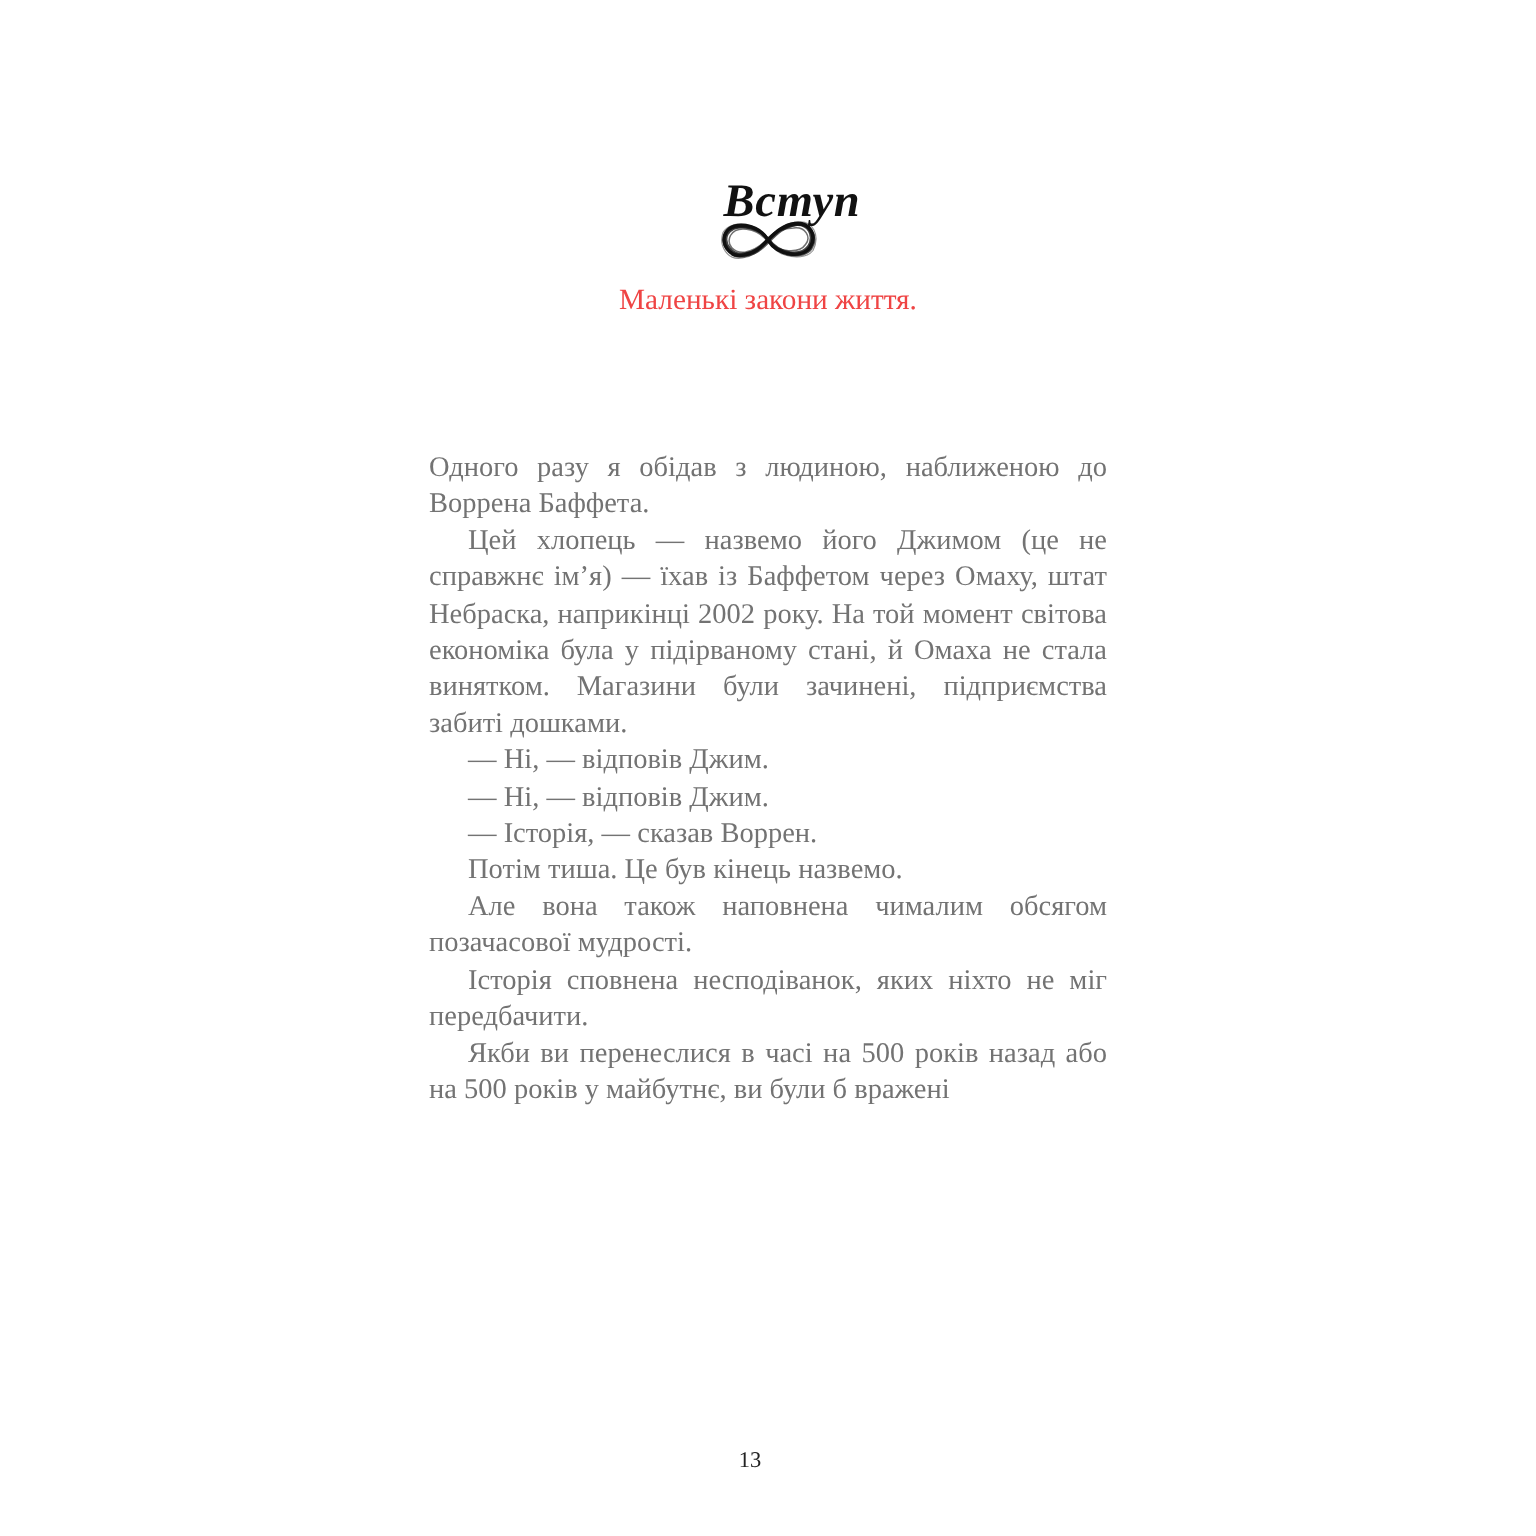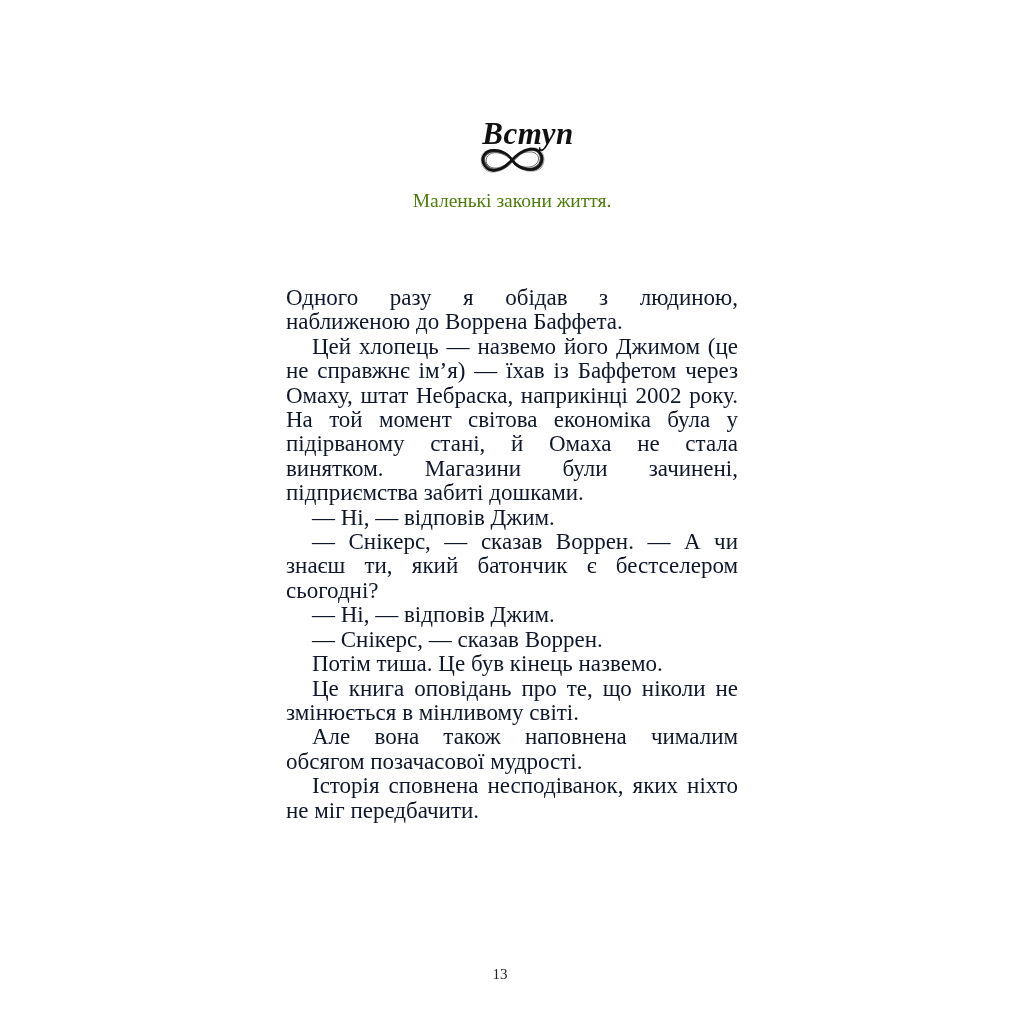--- a/index.html
+++ b/index.html
@@ -41,33 +41,33 @@
       width: 70px;
       height: 34px;
     }
     .subtitle {
       position: absolute;
       left: 0;
       width: 1024px;
       top: 190px;
       text-align: center;
       font-size: 19.5px;
-      color: #4d7c0f;
+      color: #ef4444;
       margin: 0;
     }
     .body-text {
       position: absolute;
       left: 286px;
-      top: 286px;
+      top: 300px;
       width: 452px;
-      font-size: 23px;
+      font-size: 19px;
       line-height: 24.4px;
       text-align: justify;
       hyphens: manual;
-      color: #0f172a;
+      color: #737373;
     }
     .body-text p {
       margin: 0;
       text-indent: 26px;
     }
     .body-text p.first {
       text-indent: 0;
     }
     .page-number {
       position: absolute;
@@ -97,24 +97,23 @@
       </g>
     </svg>
   </div>
 
   <p class="subtitle">Маленькі закони життя.</p>
 
   <div class="body-text">
     <p class="first">Одного разу я обідав з людиною, наближеною до Воррена Баффета.</p>
     <p>Цей хлопець — назвемо його Джимом (це не справжнє ім’я) — їхав із Баффетом через Омаху, штат Небраска, наприкінці 2002 року. На той мо­мент світова економіка була у підірваному стані, й Омаха не стала винятком. Магазини були зачине­ні, підприємства забиті дошками.</p>
     <p>— Ні, — відповів Джим.</p>
-    <p>— Снікерс, — сказав Воррен. — А чи знаєш ти, який батончик є бестселером сьогодні?</p>
     <p>— Ні, — відповів Джим.</p>
-    <p>— Снікерс, — сказав Воррен.</p>
+    <p>— Історія, — сказав Воррен.</p>
     <p>Потім тиша. Це був кінець назвемо.</p>
-    <p>Це книга оповідань про те, що ніколи не змінює­ться в мінливому світі.</p>
     <p>Але вона також наповнена чималим обсягом позачасової мудрості.</p>
     <p>Історія сповнена несподіванок, яких ніхто не міг передбачити.</p>
+    <p>Якби ви перенеслися в часі на 500 років назад або на 500 років у майбутнє, ви були б вражені</p>
   </div>
 
   <div class="page-number">13</div>
 
 </div>
 
 </body></html>

